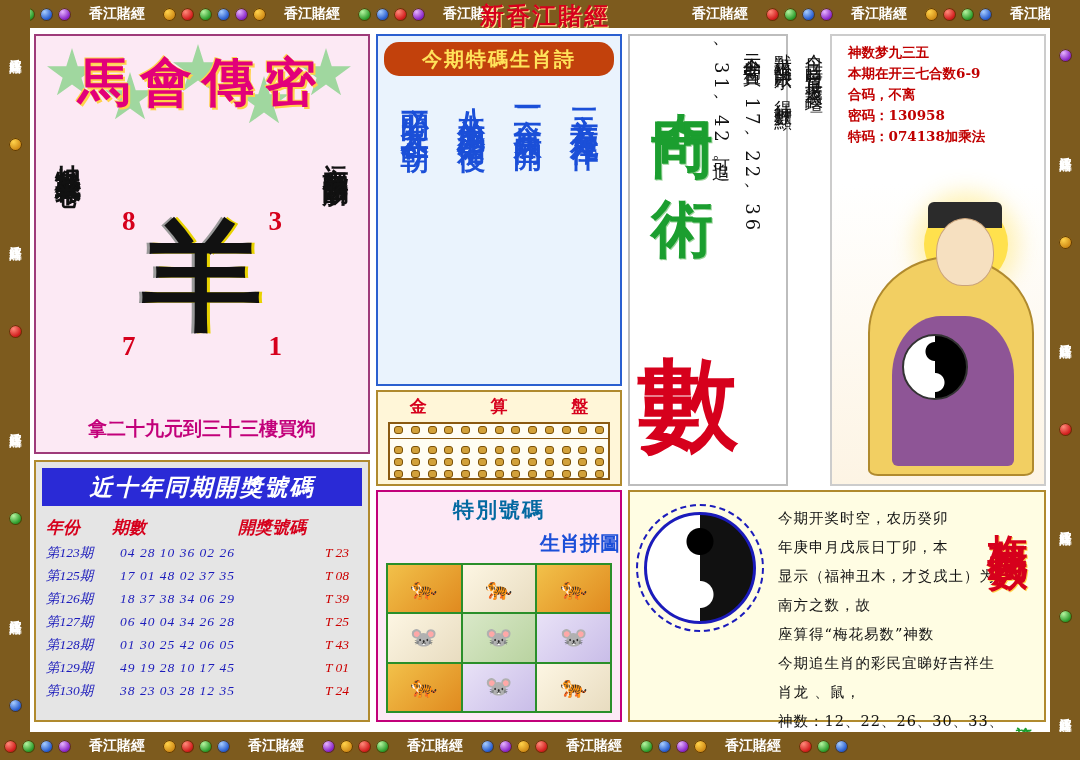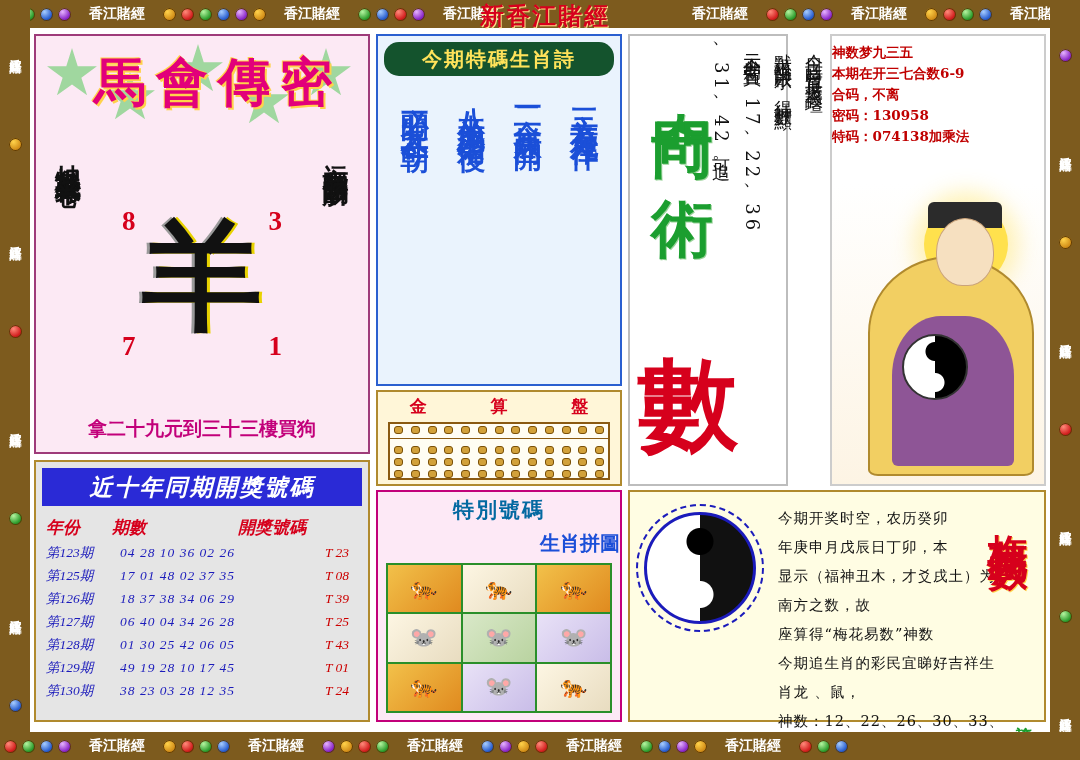--- a/index.html
+++ b/index.html
@@ -67,21 +67,21 @@
   }
   #p1 .title-band {
     position:relative; height:92px; margin:6px 6px 0 6px; overflow:hidden;
   }
   .star {
     position:absolute; width:52px; height:52px; background:#8fd48f;
     clip-path:polygon(50% 0%,61% 35%,98% 35%,68% 57%,79% 91%,50% 70%,21% 91%,32% 57%,2% 35%,39% 35%);
     opacity:.85;
   }
   #p1 .t1 {
-    position:absolute; left:16px; top:6px; width:100%; text-align:center;
+    position:absolute; left:0; top:6px; width:100%; text-align:center;
     font-family:"DejaVu Serif", serif; font-size:52px; font-weight:bold;
     color:#e2007a; letter-spacing:10px;
     text-shadow:2px 2px 0 #ffd24a, -1px -1px 0 #ffd24a;
   }
   #p1 .col-left, #p1 .col-right {
     position:absolute; top:108px; writing-mode:vertical-rl;
     font-family:"DejaVu Serif", serif; font-size:26px; color:#111;
     line-height:1.25; letter-spacing:3px; font-weight:bold;
   }
   #p1 .col-left { left:16px; }
@@ -126,21 +126,21 @@
   #p2 td.period { padding-left:10px; width:84px; white-space:nowrap; }
   #p2 td.nums { letter-spacing:1px; }
   #p2 td.sp { color:#c00; }
 
   
   #p3 {
     left:346px; top:6px; width:246px; height:352px;
     background:#eaf3fd; border:2px solid #2a5fd0;
   }
   #p3 .band {
-    margin:6px; height:34px; background:#14532d; color:#ffe35a;
+    margin:6px; height:34px; background:#c2410c; color:#ffe35a;
     display:flex; align-items:center; justify-content:center;
     font-size:20px; font-weight:bold; letter-spacing:2px;
     font-family:"DejaVu Serif", serif;
     border-radius:15px;
   }
   #p3 .poem {
     margin:10px 8px 0 8px; display:flex; justify-content:space-around;
     height:280px;
   }
   #p3 .line {
@@ -219,21 +219,21 @@
     font-size:18px; color:#111; letter-spacing:4px; line-height:1.5;
     margin-left:4px;
   }
 
   
   #p8 {
     left:800px; top:6px; width:216px; height:452px;
     background:#ffffff; border:2px solid #cccccc; overflow:hidden;
   }
   #p8 .info {
-    padding:6px 8px 0 0; color:#c00000; font-size:13.5px;
+    padding:6px 8px 0 16px; color:#c00000; font-size:13.5px;
     font-family:"DejaVu Serif", serif; line-height:1.55; font-weight:bold;
   }
   #p8 .deity {
     position:absolute; left:0; right:0; bottom:0; height:300px;
     background:linear-gradient(#ffffff,#fdf4e4);
   }
   .halo {
     position:absolute; left:92px; top:18px; width:84px; height:84px;
     border-radius:50%; background:#ffe14d; box-shadow:0 0 22px 10px #ffe14d66;
   }

